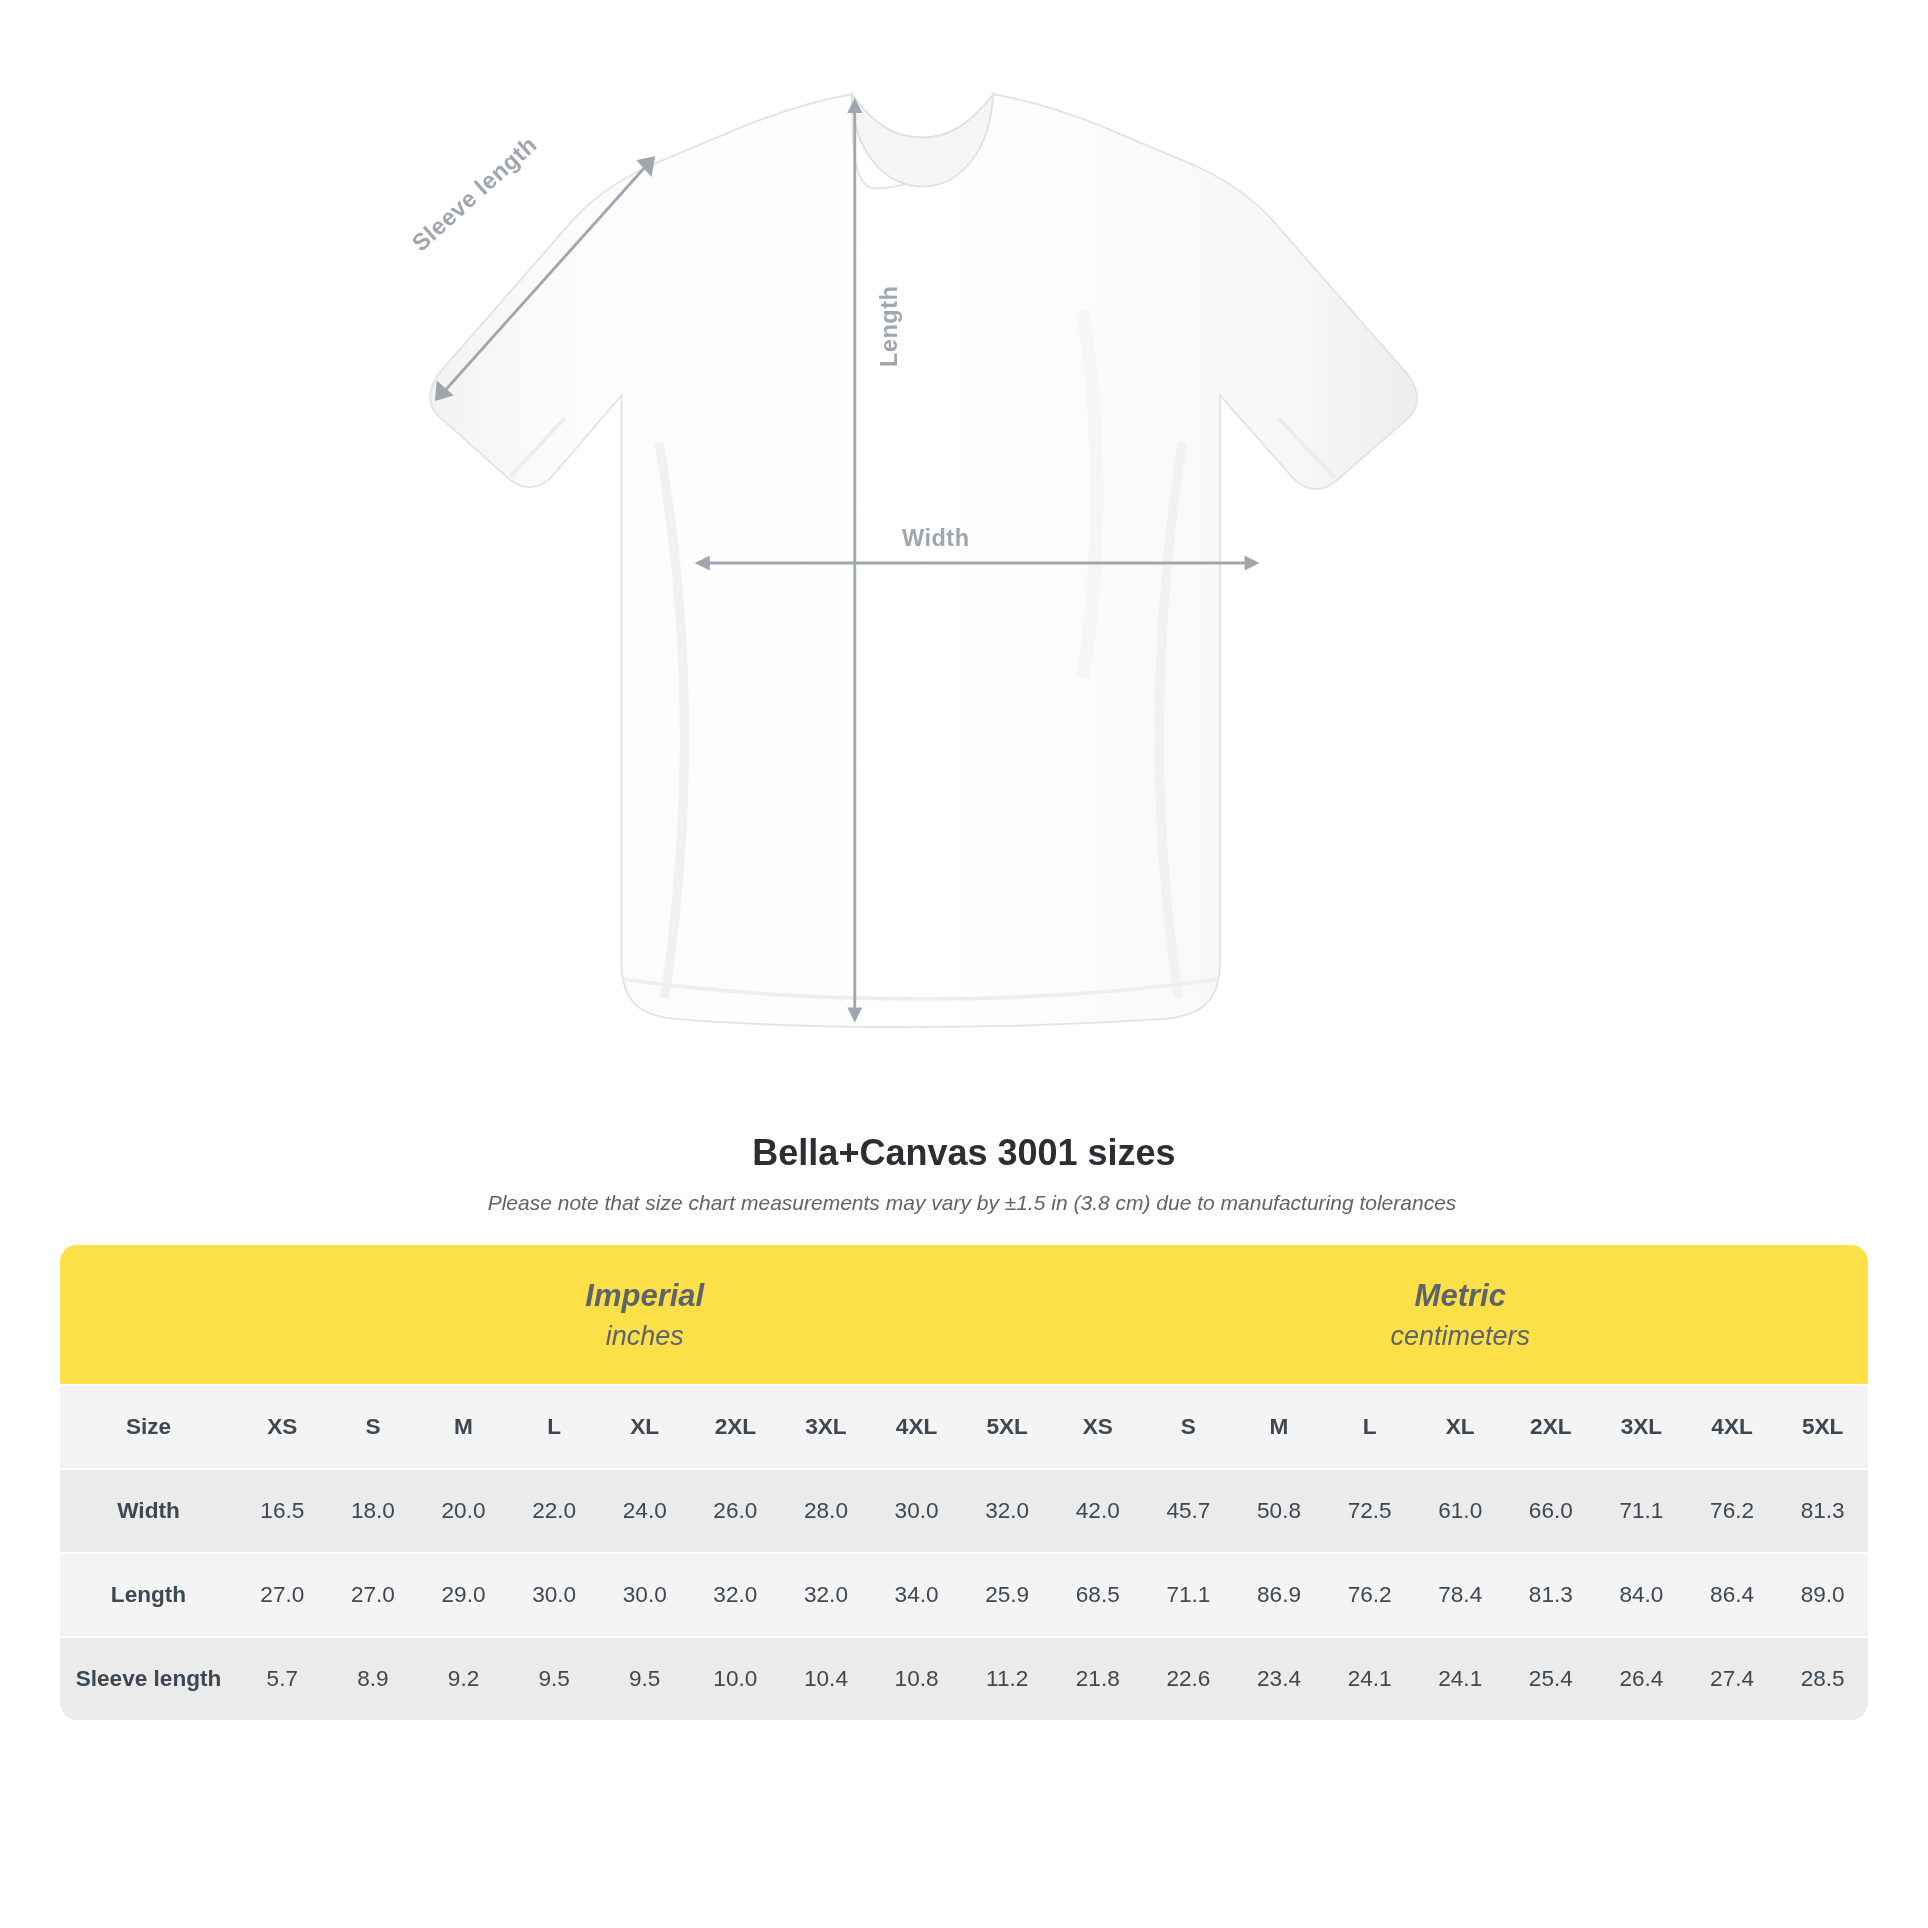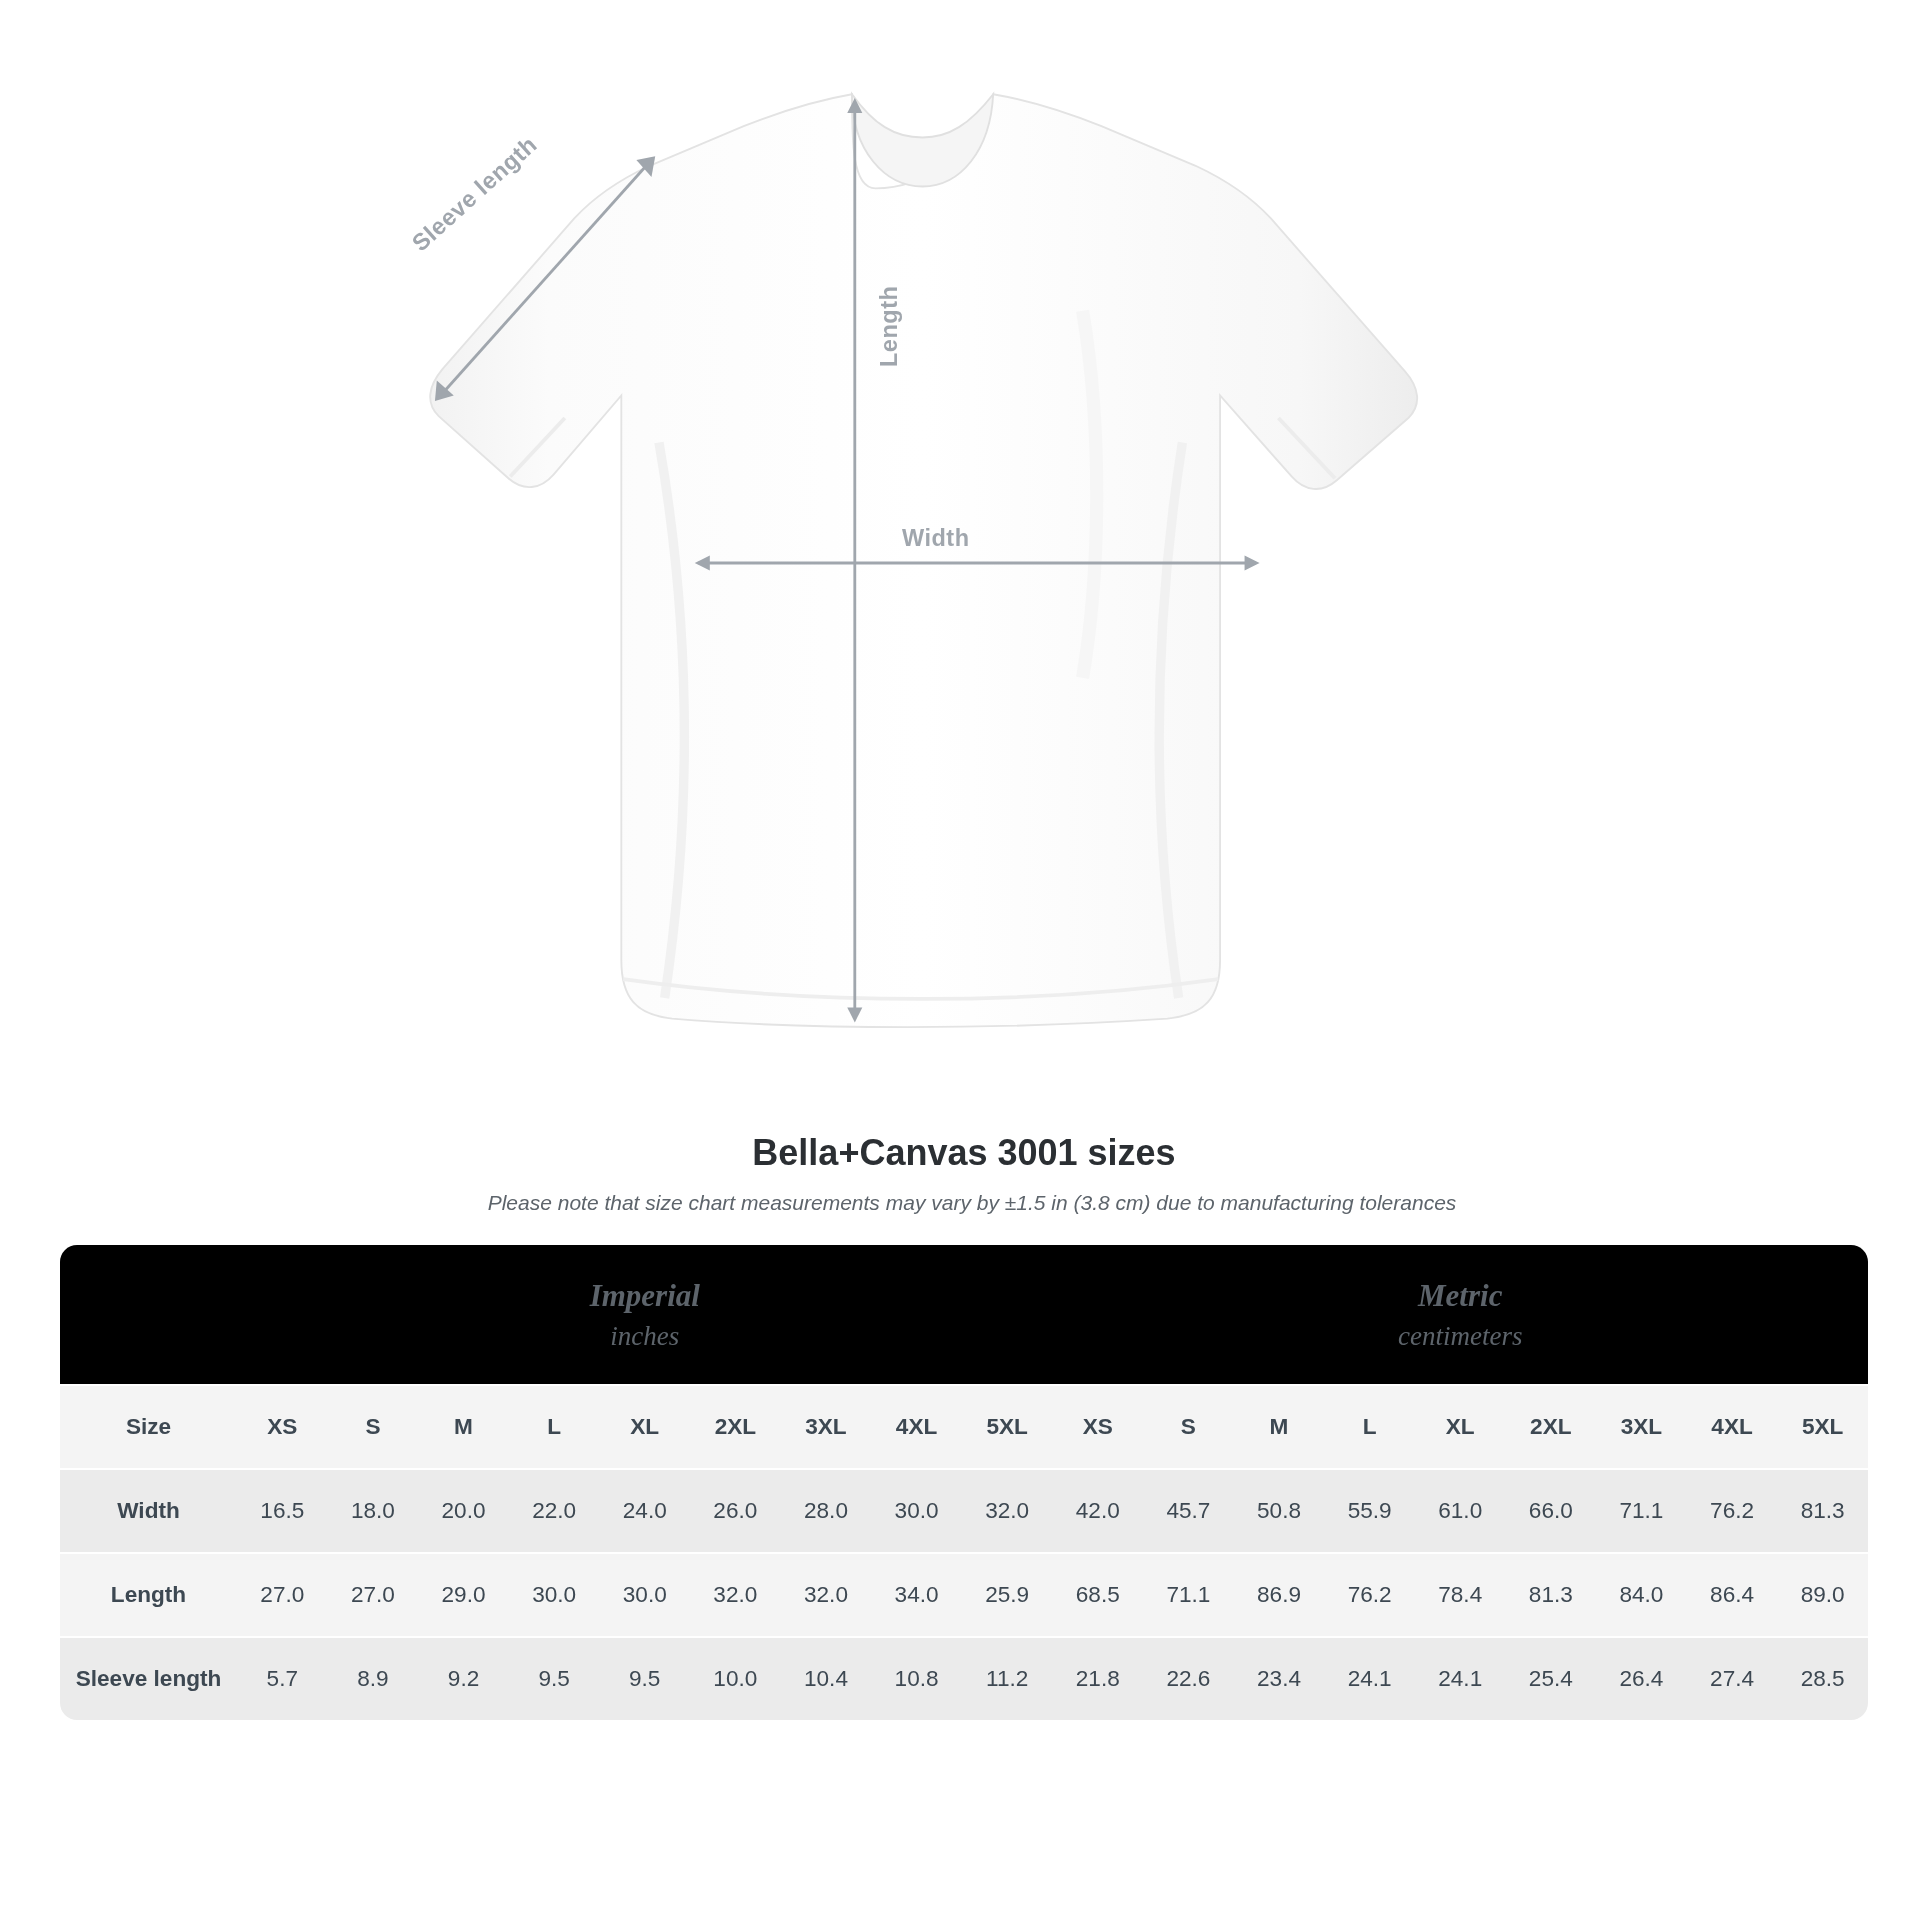--- a/index.html
+++ b/index.html
@@ -92,23 +92,22 @@
     table-layout: fixed;
   }
   table.size-table td, table.size-table th {
     text-align: center;
     vertical-align: middle;
     font-size: 22.6px;
     color: #3d4852;
     border: none;
   }
   .unit-header td {
-    background: #000000;
+    background: #fde047;
     padding: 32px 0 28px 0;
-    font-family: Liberation Serif, serif;
   }
   .unit-name {
     font-size: 31px;
     font-weight: bold;
     font-style: italic;
     color: #5d646b;
     line-height: 1.25;
   }
   .unit-sub {
     font-size: 27px;
@@ -272,21 +271,21 @@
             <td>20.0</td>
             <td>22.0</td>
             <td>24.0</td>
             <td>26.0</td>
             <td>28.0</td>
             <td>30.0</td>
             <td>32.0</td>
             <td>42.0</td>
             <td>45.7</td>
             <td>50.8</td>
-            <td>55.9</td>
+            <td>72.5</td>
             <td>61.0</td>
             <td>66.0</td>
             <td>71.1</td>
             <td>76.2</td>
             <td>81.3</td>
           </tr>
           <tr class="spacer-row">
             <td colspan="19"></td>
           </tr>
           <tr class="data-row row-even">

